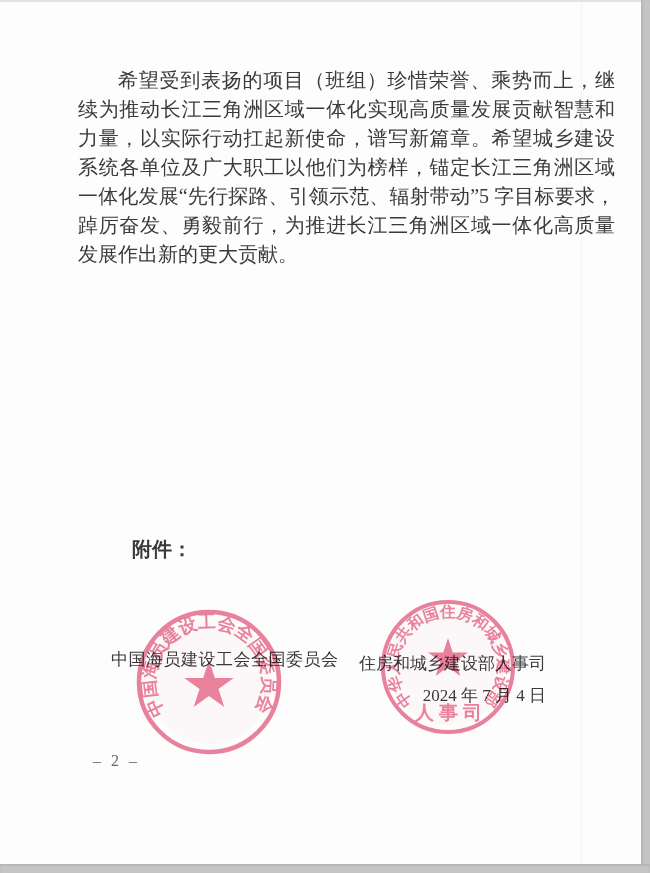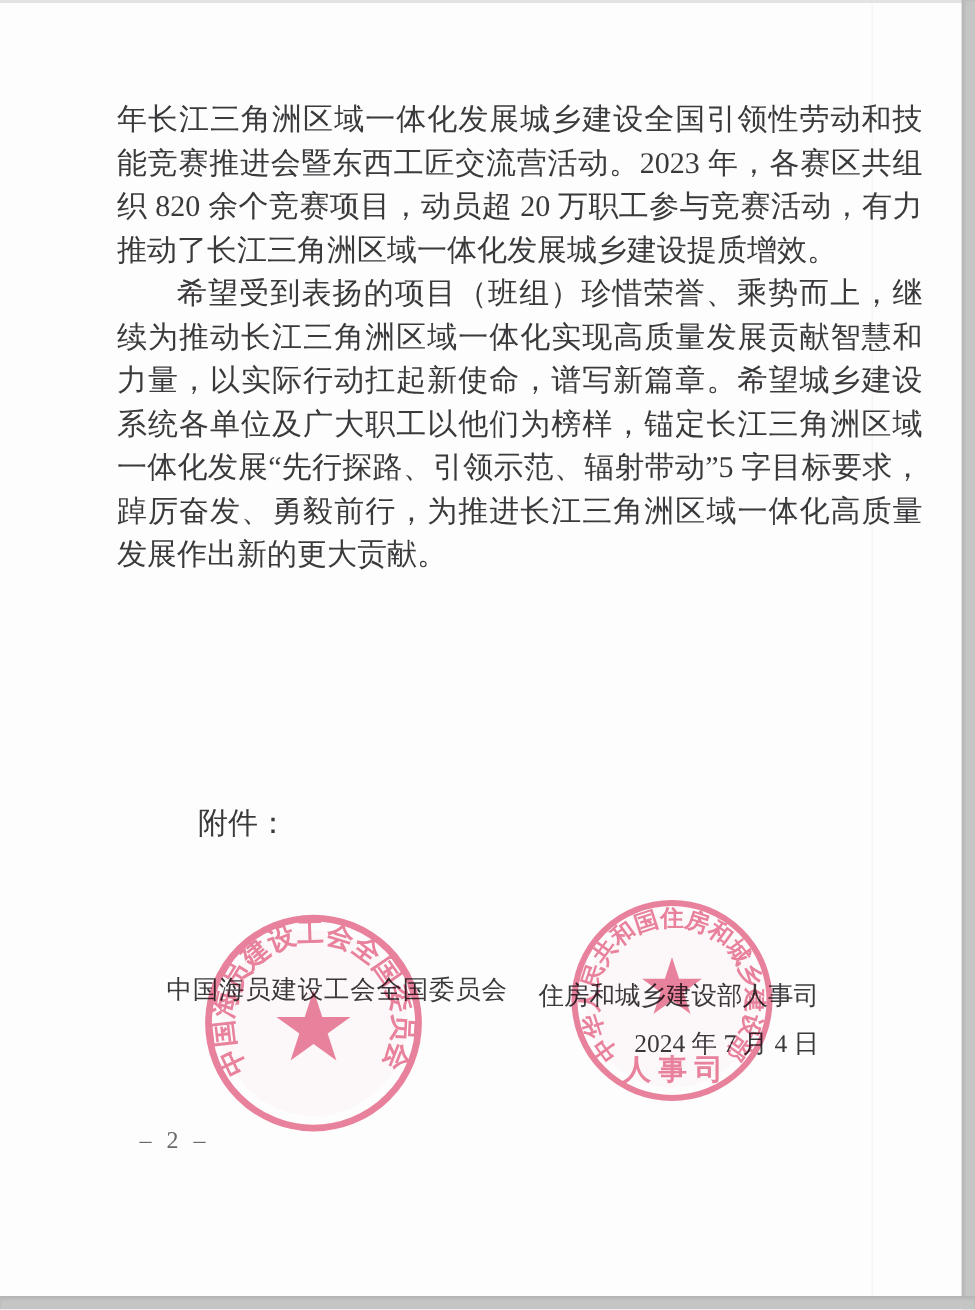--- a/index.html
+++ b/index.html
@@ -27,21 +27,21 @@
     position:absolute;left:78px;top:66px;width:537px;
     color:var(--ink);font-size:20px;line-height:29px;
     text-align:justify;text-justify:inter-ideograph;
   }
   .body-text p{margin:0;text-indent:2em;}
   .body-text p.p-first{text-indent:0;}
 
   
   .attachment{
     position:absolute;left:132px;top:534px;width:500px;
-    display:flex;color:var(--ink);font-size:20px;line-height:30px;text-align:center;
+    display:flex;color:var(--ink);font-size:20px;line-height:30px;text-align:center;font-weight:bold;
   }
   .attachment-label{white-space:nowrap;}
   .attachment-text{width:452px;}
 
   
   .sig-left{
     position:absolute;left:111px;top:648px;
     color:var(--ink);font-size:17px;letter-spacing:0.5px;white-space:nowrap;
   }
   .sig-right{
@@ -58,21 +58,20 @@
   .seal-left{left:134px;top:607px;}
   .seal-right{left:376px;top:595px;}
   .seal text{font-family:"Liberation Serif","DejaVu Serif",serif;font-weight:bold;}
 </style>
 </head>
 <body>
 
 <div class="page">
 
   <div class="body-text">
-    <p class="p-first">年长江三角洲区域一体化发展城乡建设全国引领性劳动和技能竞赛推进会暨东西工匠交流营活动。2023 年，各赛区共组织 820 余个竞赛项目，动员超 20 万职工参与竞赛活动，有力推动了长江三角洲区域一体化发展城乡建设提质增效。</p>
     <p>希望受到表扬的项目（班组）珍惜荣誉、乘势而上，继续为推动长江三角洲区域一体化实现高质量发展贡献智慧和力量，以实际行动扛起新使命，谱写新篇章。希望城乡建设系统各单位及广大职工以他们为榜样，锚定长江三角洲区域一体化发展“先行探路、引领示范、辐射带动”5 字目标要求，踔厉奋发、勇毅前行，为推进长江三角洲区域一体化高质量发展作出新的更大贡献。</p>
   </div>
 
   <div class="attachment">
     <span class="attachment-label">附件：</span>
   </div>
 
   <div class="sig-left">中国海员建设工会全国委员会</div>
 
   <div class="sig-right">

